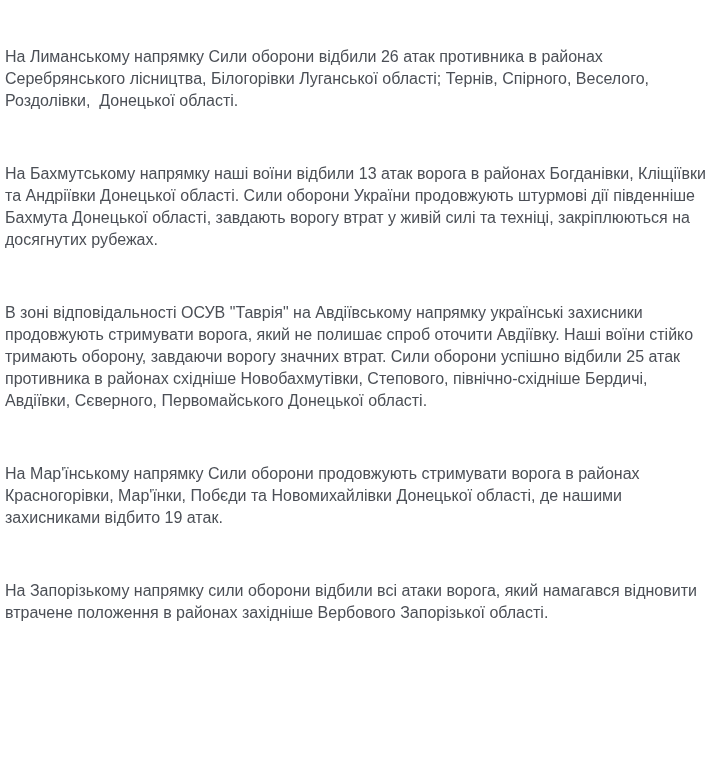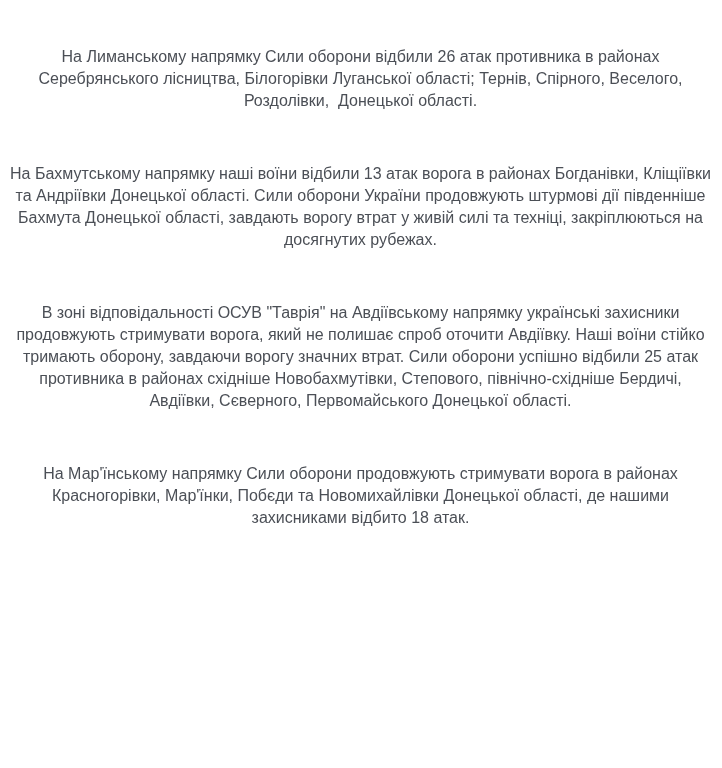--- a/index.html
+++ b/index.html
@@ -18,31 +18,31 @@
     font-family: "Liberation Sans", "DejaVu Sans", sans-serif;
     font-size: 16px;
     line-height: 22px;
     color: #4b4f56;
     text-align: left;
     white-space: pre-wrap;       
     word-break: normal;
   }
   .post-text p {
     margin: 0 0 7px 0;
-    text-align: center;
   }
   .post-text p:last-child {
     margin-bottom: 0;
   }
 </style>
 </head>
 <body>
 
 <main class="post-text">
   <p>На Лиманському напрямку Сили оборони відбили 26 атак противника в районах Серебрянського лісництва, Білогорівки Луганської області; Тернів, Спірного, Веселого, Роздолівки,  Донецької області.</p>
   <p>На Бахмутському напрямку наші воїни відбили 13 атак ворога в районах Богданівки, Кліщіївки та Андріївки Донецької області. Сили оборони України продовжують штурмові дії південніше Бахмута Донецької області, завдають ворогу втрат у живій силі та техніці, закріплюються на досягнутих рубежах.</p>
   <p>В зоні відповідальності ОСУВ "Таврія" на Авдіївському напрямку українські захисники продовжують стримувати ворога, який не полишає спроб оточити Авдіївку. Наші воїни стійко тримають оборону, завдаючи ворогу значних втрат. Сили оборони успішно відбили 25 атак противника в районах східніше Новобахмутівки, Степового, північно-східніше Бердичі,  Авдіївки, Сєверного, Первомайського Донецької області.</p>
-  <p>На Мар'їнському напрямку Сили оборони продовжують стримувати ворога в районах Красногорівки, Мар'їнки, Побєди та Новомихайлівки Донецької області, де нашими захисниками відбито 18 атак.</p>
+  <p>На Мар'їнському напрямку Сили оборони продовжують стримувати ворога в районах Красногорівки, Мар'їнки, Побєди та Новомихайлівки Донецької області, де нашими захисниками відбито 19 атак.</p>
+  <p>На Запорізькому напрямку сили оборони відбили всі атаки ворога, який намагався відновити втрачене положення в районах західніше Вербового Запорізької області.</p>
   
   
   
   
 </main>
 
 </body></html>

